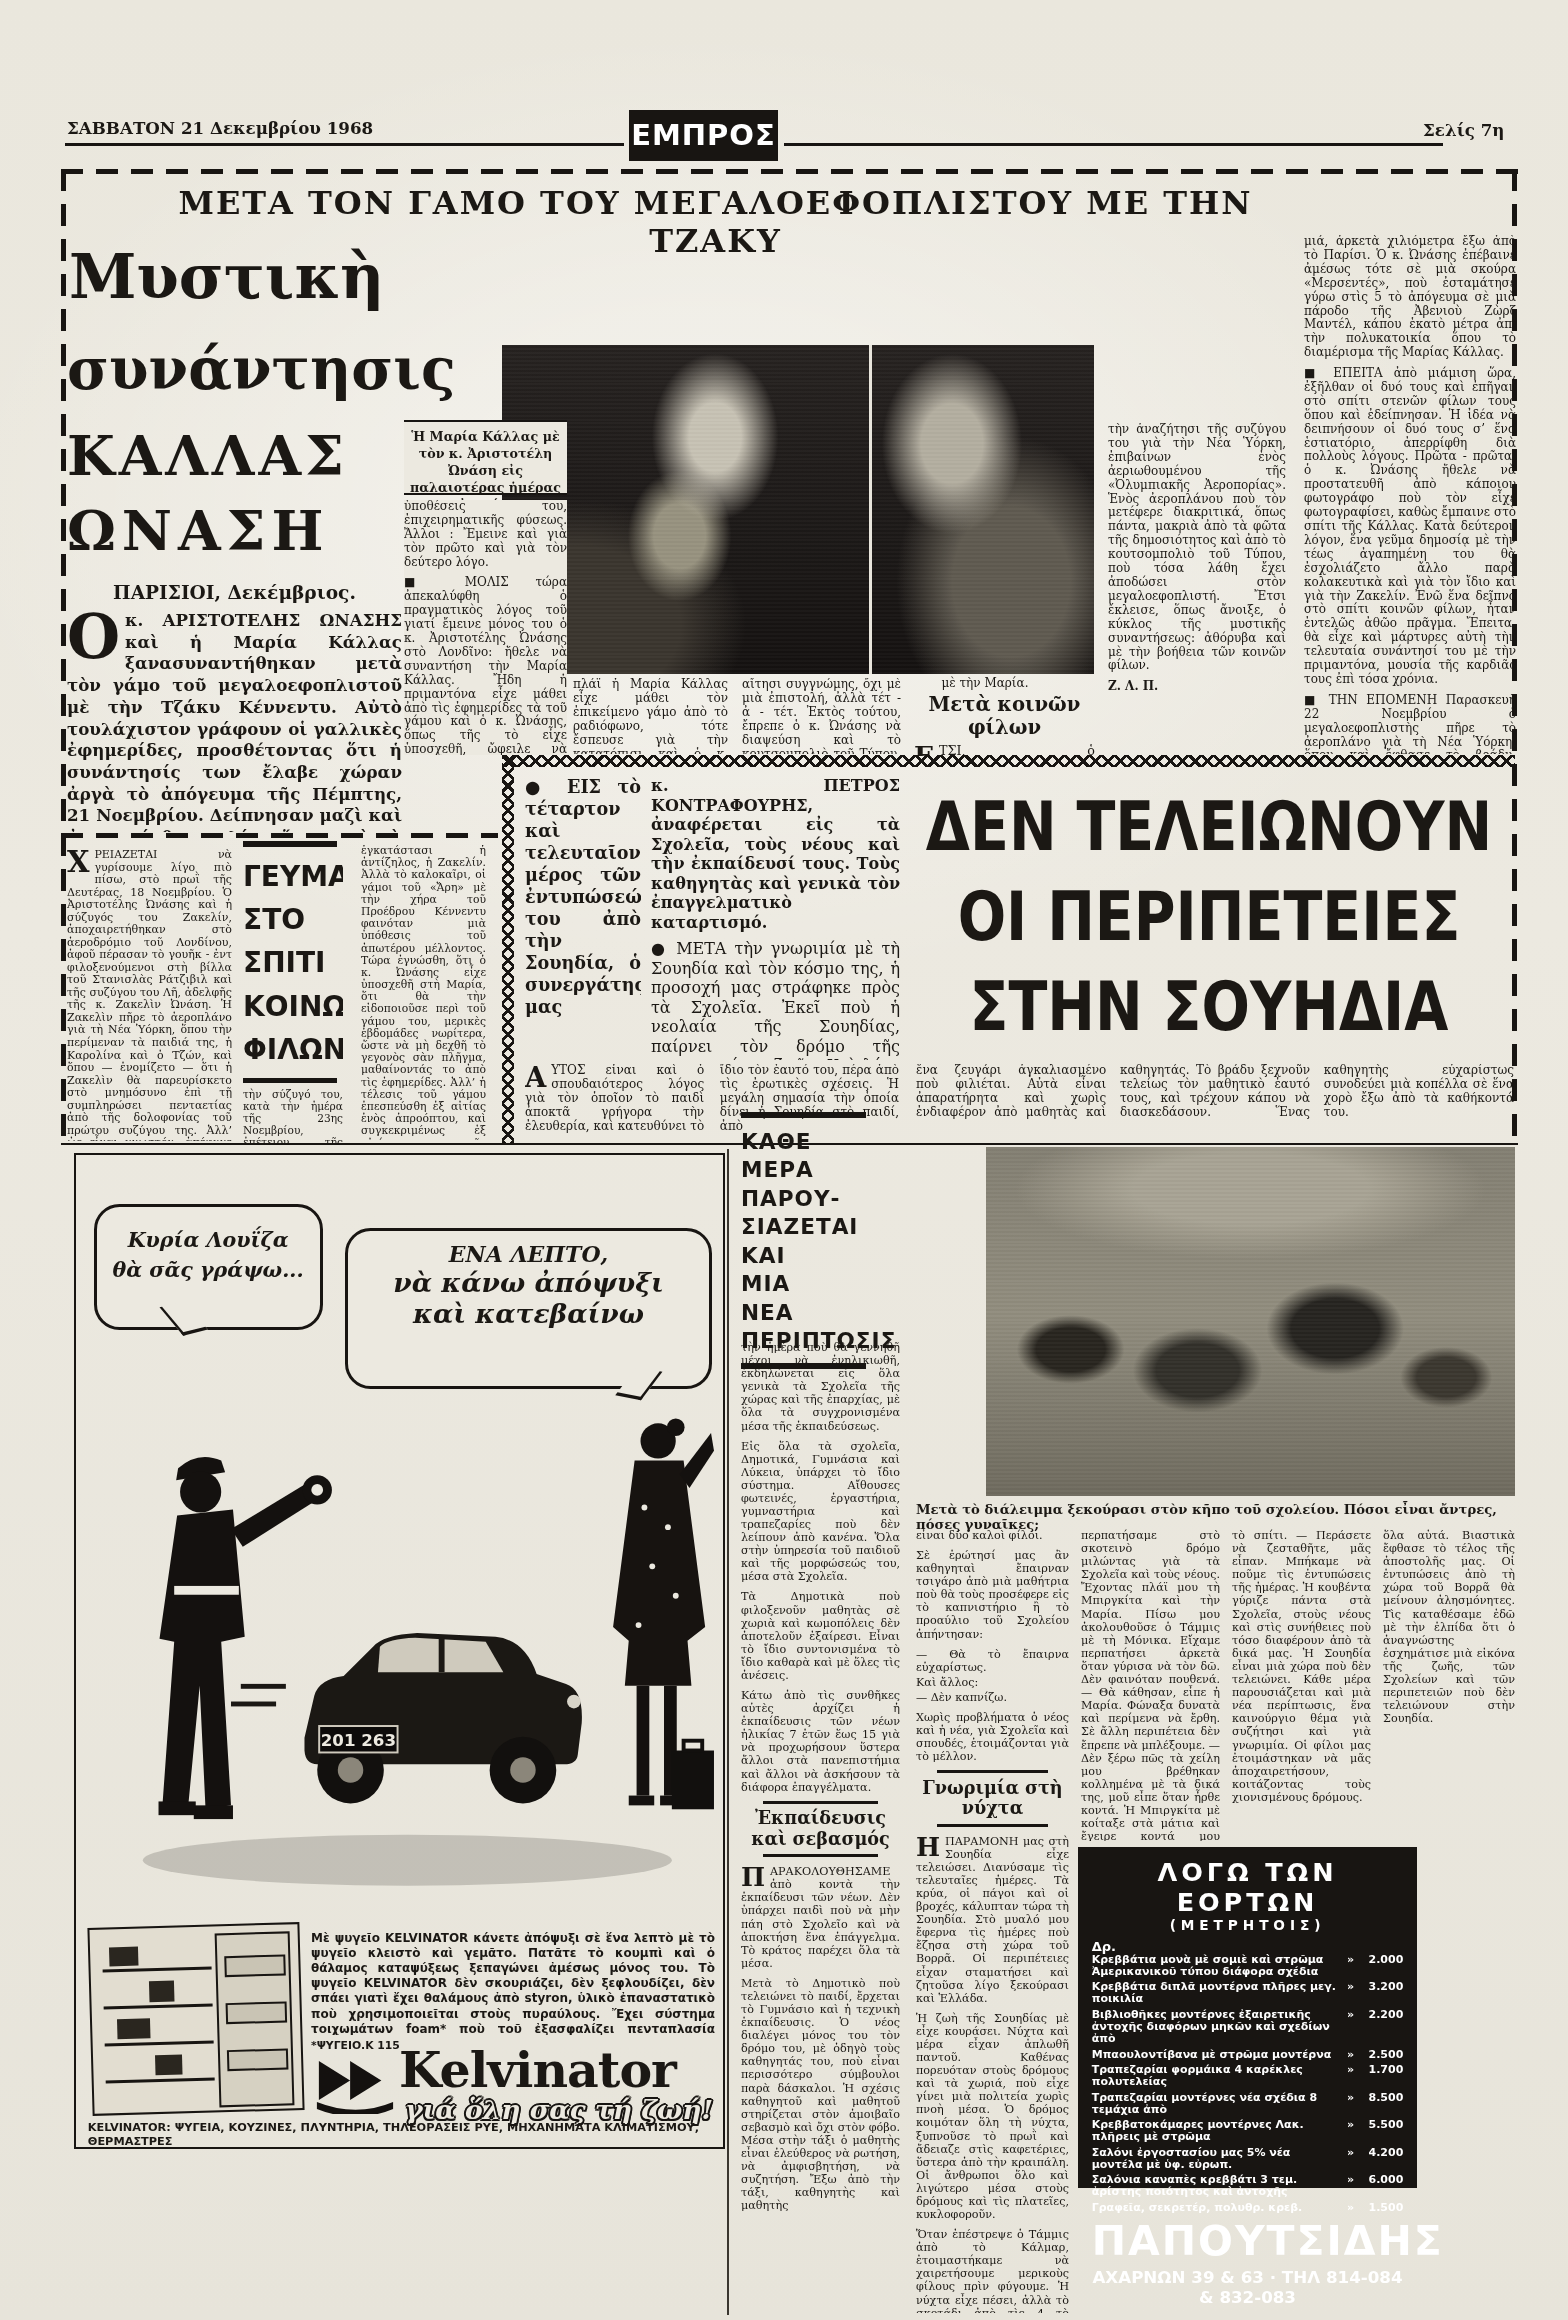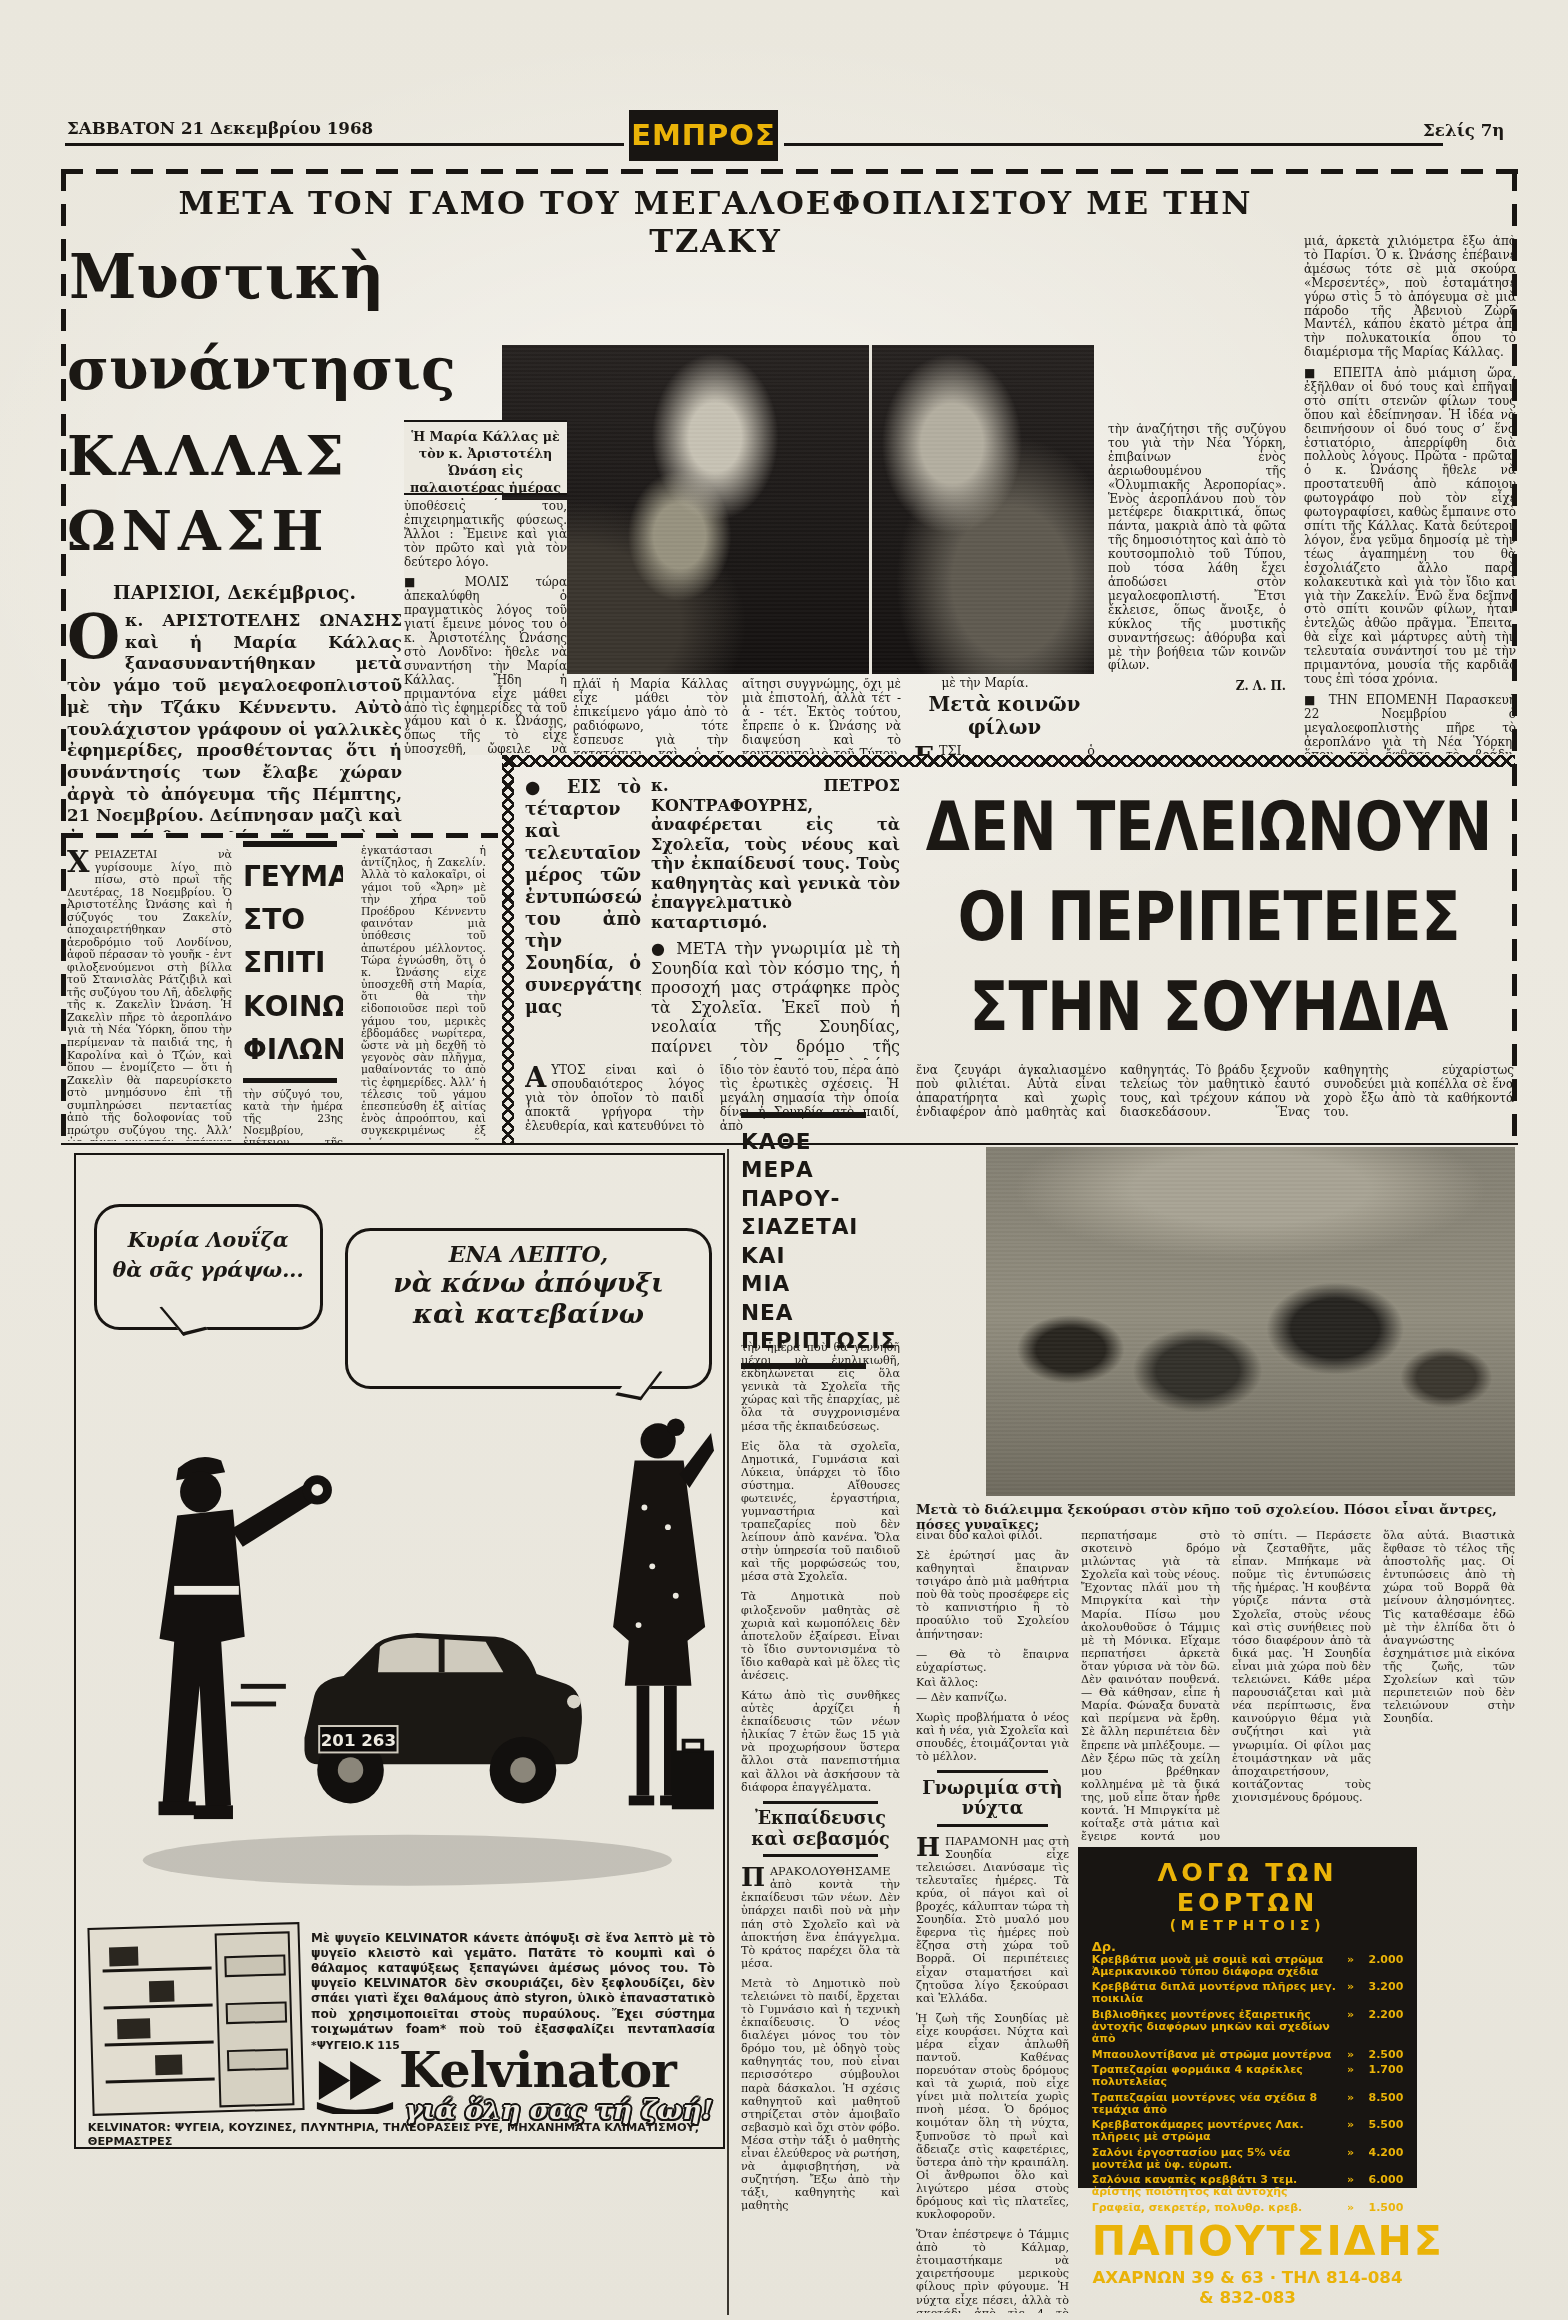--- a/index.html
+++ b/index.html
@@ -35,21 +35,21 @@
      radial-gradient(59px 39px at 87% 66%,#3b372f 0 50%,rgba(0,0,0,0) 78%),
      radial-gradient(294px 88px at 50% 12%,#a8a394 0 40%,rgba(0,0,0,0) 80%),
      linear-gradient(180deg,#837f72 0%,#918d7e 48%,#6e6a5e 100%);}
   .grain{background:repeating-linear-gradient(0deg,rgba(255,255,255,.05) 0 2px,rgba(0,0,0,.04) 2px 3.9px);}
   .capbox{border-top:2.9px solid #181512;border-bottom:2.9px solid #181512;background:#ece9e0;}
   .bubble{border:3.4px solid #181512;border-radius:25.5px;background:#ece9e0;font-style:italic;font-weight:bold;}
   .bubtail{width:25.5px;height:25.5px;border-left:3.4px solid #181512;border-bottom:3.4px solid #181512;background:#ece9e0;transform:skewX(32deg) rotate(-12deg);}
   .denline{transform:scaleY(1.2);transform-origin:50% 0;letter-spacing:0px;}
   .subrule{height:2.9px;background:#181512;width:72%;margin:4.9px auto;}
   .outline{color:#ece9e0;text-shadow:2px 0 #181512,-2px 0 #181512,0 2px #181512,0 -2px #181512,1.5px 1.5px #181512,-1.5px -1.5px #181512,1.5px -1.5px #181512,-1.5px 1.5px #181512;}
-  .white{color:#eab308;}
+  .white{color:#ffffff;}
   .pricerow{display:flex;align-items:baseline;margin:0 0 3.4px 0;}
   .pricerow .nm{flex:1;padding-right:5.9px;}
   .pricerow .mk{width:15.7px;text-align:center;}
   .pricerow .pr{width:45px;text-align:right;}
   .fridge{border:2.9px solid #181512;background:#e2ddd0;transform:rotate(-1.6deg);}
   .shelf{position:absolute;left:6%;width:52%;height:2.9px;background:#181512;}
   .fr-door{position:absolute;right:4%;top:4%;width:34%;height:92%;border:2.5px solid #181512;background:#d6d1c2;}
   .fr-bar{position:absolute;left:10%;width:80%;height:10%;border:2px solid #181512;background:#c9c4b4;}
   .prod{position:absolute;background:#2a261f;}
 </style>
@@ -96,21 +96,21 @@
   <div class="abs col jus" style="left:573px;top:678px;width:155px;height:76px;font-size:12px;">πλάϊ ἡ Μαρία Κάλλας εἶχε μάθει τὸν ἐπικείμενο γάμο ἀπὸ τὸ ραδιόφωνο, τότε ἔσπευσε γιὰ τὴν κατατόπισι καὶ ὁ κ. Ὠνάσης. Αὐτὸ ἦταν, γιὰ ἕναν εὐαίσθητο ἄνθρωπο, κάτι ποὺ ἐπέβαλε ὡρισμένες ἐξηγήσεις, μιὰ</div>
   <div class="abs col jus" style="left:742px;top:678px;width:159px;height:76px;font-size:12px;">αἴτησι συγγνώμης, ὄχι μὲ μιὰ ἐπιστολή, ἀλλὰ τέτ - ἀ - τέτ. Ἐκτὸς τούτου, ἔπρεπε ὁ κ. Ὠνάσης νὰ διαψεύση καὶ τὸ κουτσομπολιὸ τοῦ Τύπου, ὅτι τάχα εἶχε δωρήσει στὴ Ζακελὶν τὰ διαμάντια ποὺ προώριζε</div>
   <div class="abs" style="left:914px;top:676px;width:181px;height:80px;overflow:hidden;">
     <div style="font-size:12px;padding-left:27.4px;">μὲ τὴν Μαρία.</div>
     <div class="ctr b" style="font-size:19.6px;margin:2.9px 0 3.9px;">Μετὰ κοινῶν φίλων</div>
     <div class="jus" style="font-size:12.7px;line-height:1.2;"><span class="dropcap" style="font-size:26.5px;">Ε</span><span>ΤΣΙ, ὁ μεγαλοεφοπλιστὴς ἀφίχθη στὸ Παρίσι, μετὰ</span></div>
   </div>
 
   <div class="abs col jus" style="left:1108px;top:423px;width:178px;height:333px;font-size:12px;">
     <p>τὴν ἀναζήτησι τῆς συζύγου του γιὰ τὴν Νέα Ὑόρκη, ἐπιβαίνων ἑνὸς ἀεριωθουμένου τῆς «Ὀλυμπιακῆς Ἀεροπορίας». Ἑνὸς ἀεροπλάνου ποὺ τὸν μετέφερε διακριτικά, ὅπως πάντα, μακριὰ ἀπὸ τὰ φῶτα τῆς δημοσιότητος καὶ ἀπὸ τὸ κουτσομπολιὸ τοῦ Τύπου, ποὺ τόσα λάθη ἔχει ἀποδώσει στὸν μεγαλοεφοπλιστή. Ἔτσι ἔκλεισε, ὅπως ἄνοιξε, ὁ κύκλος τῆς μυστικῆς συναντήσεως: ἀθόρυβα καὶ μὲ τὴν βοήθεια τῶν κοινῶν φίλων.</p>
-    <p class="b" style="text-align:right;">Ζ. Λ. Π.</p>
+    <p class="b" style="text-align:left;">Ζ. Λ. Π.</p>
   </div>
   <div class="abs col jus" style="left:1304px;top:235px;width:212px;height:519px;font-size:12px;">
     <p>μιά, ἀρκετὰ χιλιόμετρα ἔξω ἀπὸ τὸ Παρίσι. Ὁ κ. Ὠνάσης ἐπέβαινε ἀμέσως τότε σὲ μιὰ σκούρα «Μερσεντές», ποὺ ἐσταμάτησε γύρω στὶς 5 τὸ ἀπόγευμα σὲ μιὰ πάροδο τῆς Ἀβενιοὺ Ζὼρζ Μαντέλ, κάπου ἑκατὸ μέτρα ἀπ’ τὴν πολυκατοικία ὅπου τὸ διαμέρισμα τῆς Μαρίας Κάλλας.</p>
     <p>■ ΕΠΕΙΤΑ ἀπὸ μιάμιση ὥρα, ἐξῆλθαν οἱ δυό τους καὶ ἐπῆγαν στὸ σπίτι στενῶν φίλων τους ὅπου καὶ ἐδείπνησαν. Ἡ ἰδέα νὰ δειπνήσουν οἱ δυό τους σ’ ἕνα ἑστιατόριο, ἀπερρίφθη διὰ πολλοὺς λόγους. Πρῶτα - πρῶτα, ὁ κ. Ὠνάσης ἤθελε νὰ προστατευθῆ ἀπὸ κάποιον φωτογράφο ποὺ τὸν εἶχε φωτογραφίσει, καθὼς ἔμπαινε στὸ σπίτι τῆς Κάλλας. Κατὰ δεύτερον λόγον, ἕνα γεῦμα δημοσίᾳ μὲ τὴν τέως ἀγαπημένη του θὰ ἐσχολιάζετο ἄλλο παρὰ κολακευτικὰ καὶ γιὰ τὸν ἴδιο καὶ γιὰ τὴν Ζακελίν. Ἐνῶ ἕνα δεῖπνο στὸ σπίτι κοινῶν φίλων, ἦταν ἐντελῶς ἀθῶο πρᾶγμα. Ἔπειτα, θὰ εἶχε καὶ μάρτυρες αὐτὴ τὴν τελευταία συνάντησί του μὲ τὴν πριμαντόνα, μουσία τῆς καρδιᾶς τους ἐπὶ τόσα χρόνια.</p>
     <p>■ ΤΗΝ ΕΠΟΜΕΝΗ Παρασκευὴ 22 Νοεμβρίου ὁ μεγαλοεφοπλιστὴς πῆρε τὸ ἀεροπλάνο γιὰ τὴ Νέα Ὑόρκη, ὅπου καὶ ἔφθασε τὸ βράδυ. Πέρασε τὴν</p>
   </div>
 
   <div class="abs dash-h" style="left:61px;top:833px;width:437px;height:4.9px;"></div>
 
   <div class="abs col jus" style="left:67px;top:849px;width:165px;height:292px;font-size:11px;line-height:1.14;">

